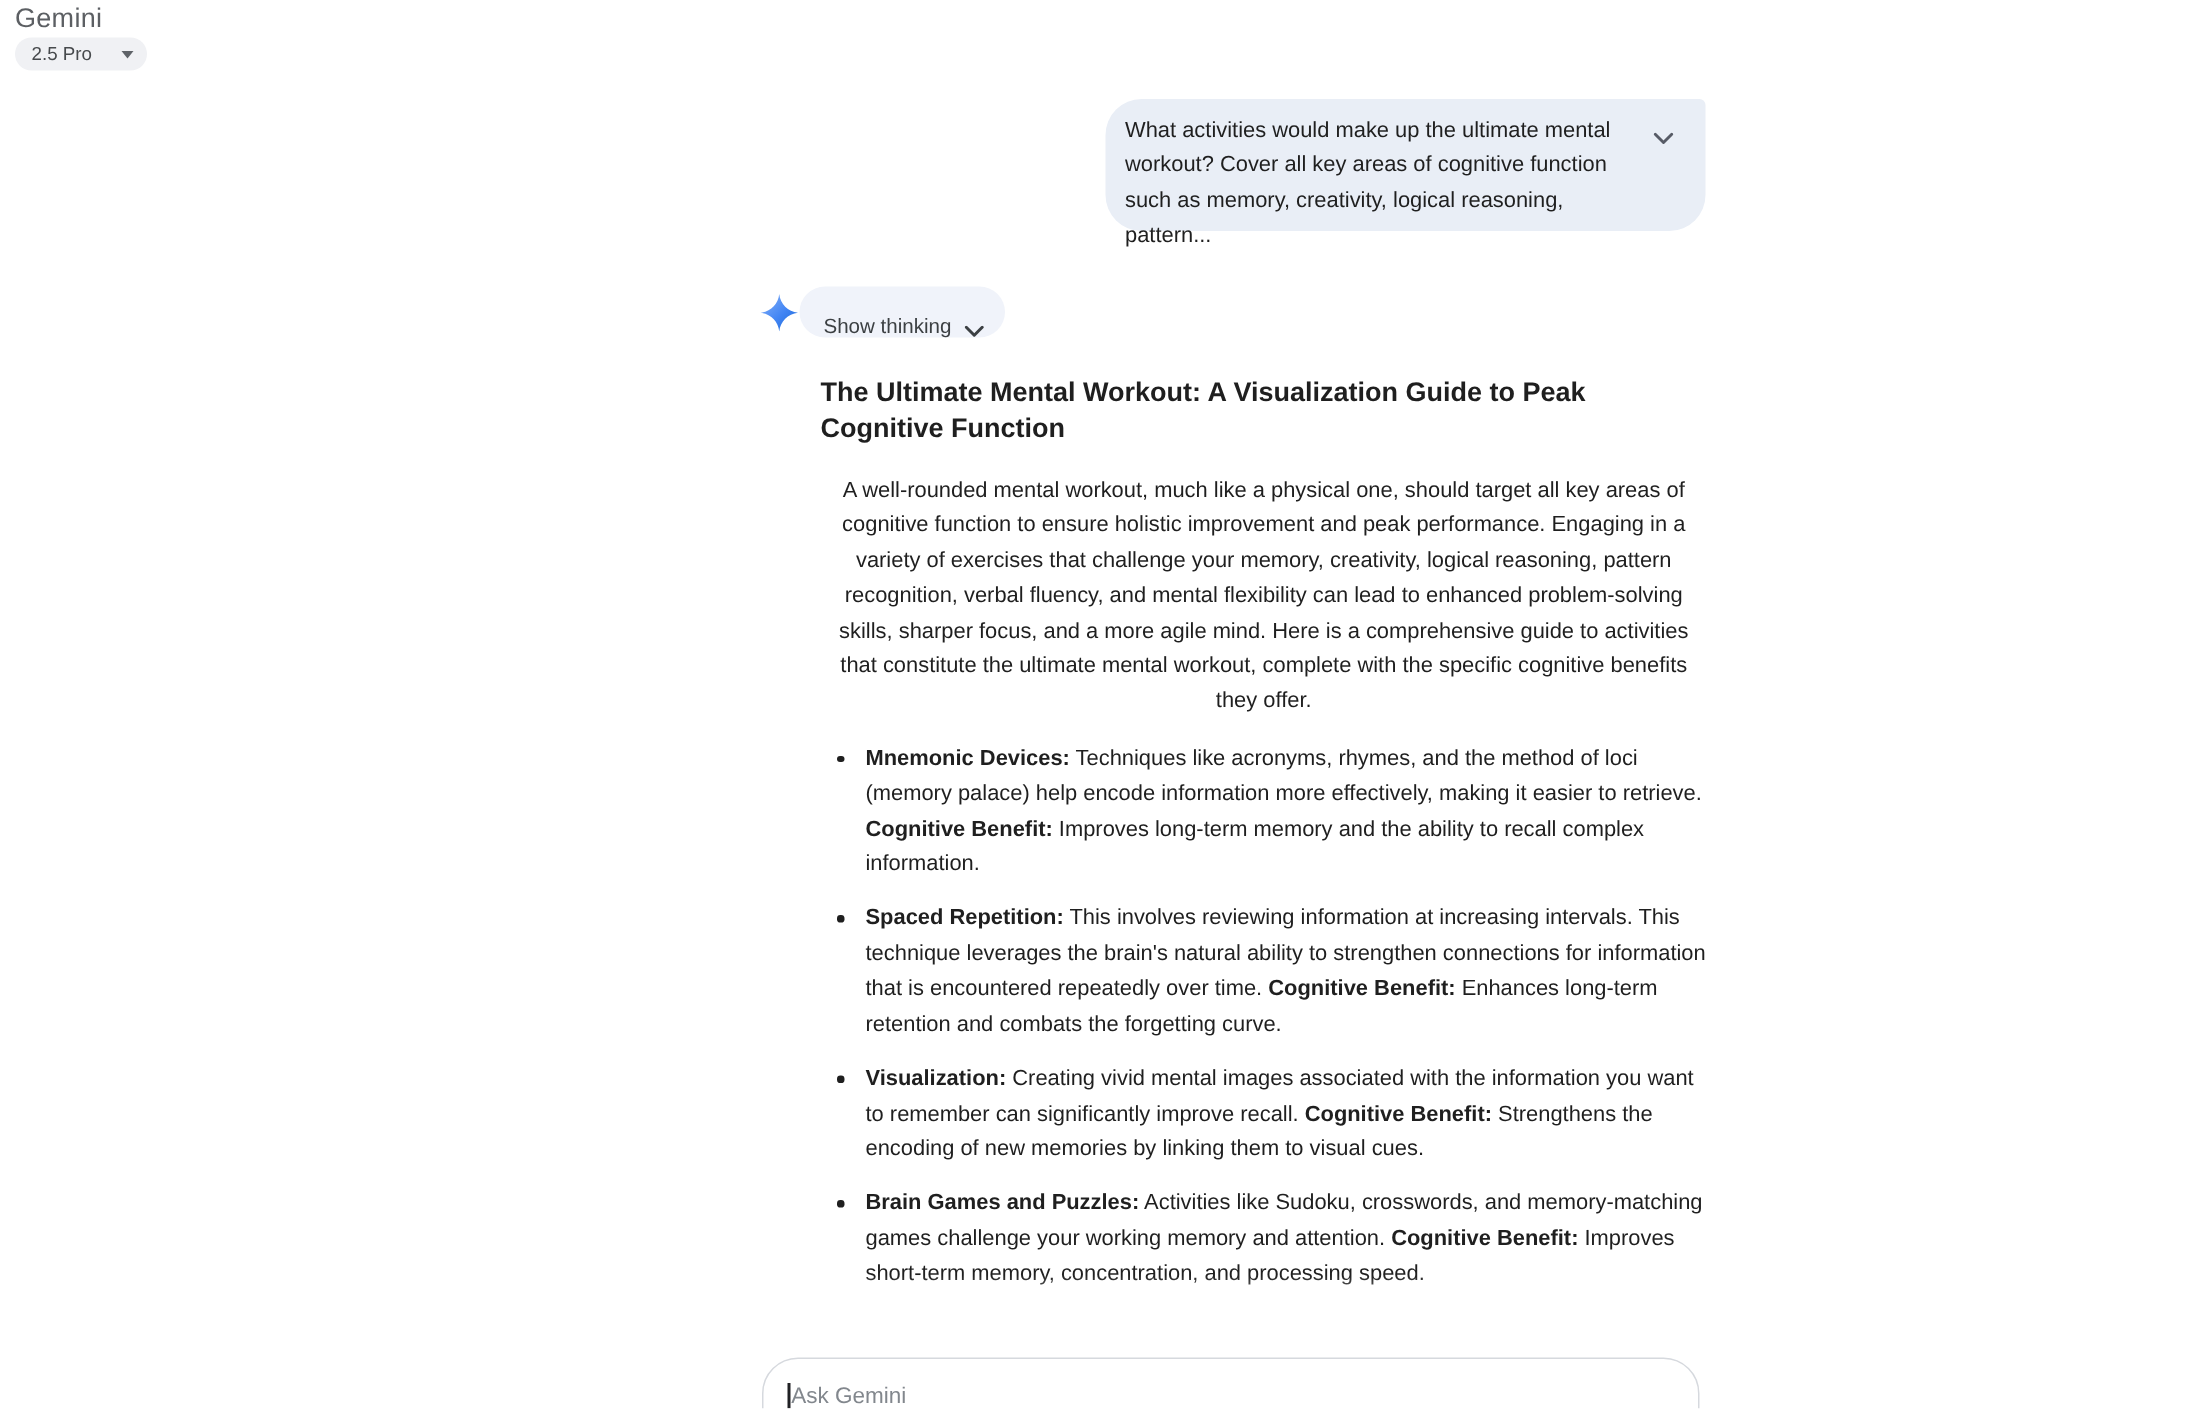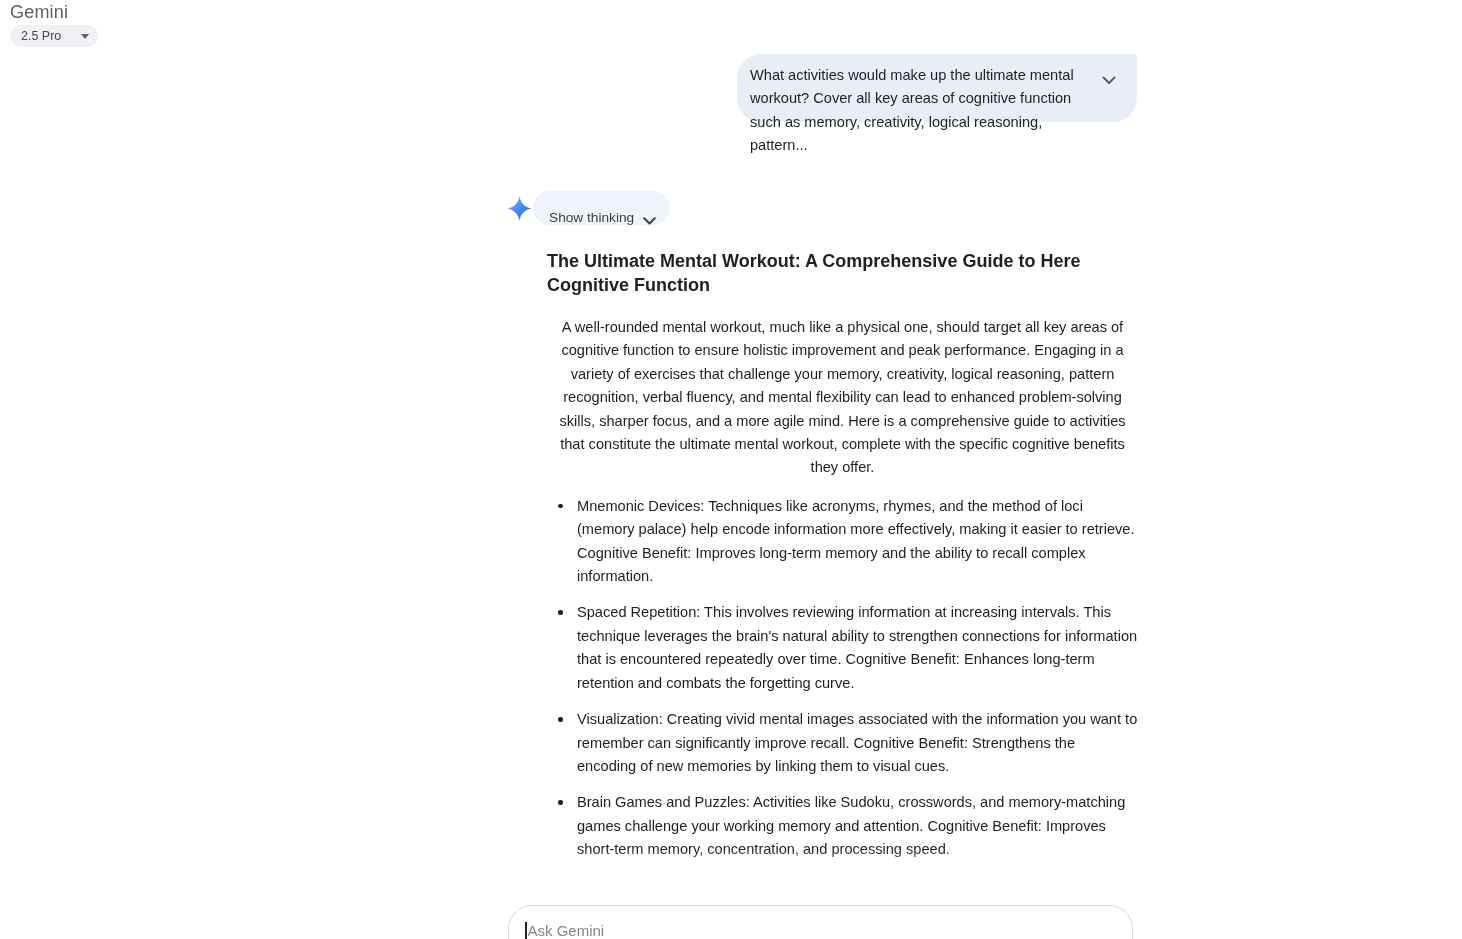--- a/index.html
+++ b/index.html
@@ -22,21 +22,21 @@
   }
   .model-chip .chip-label { font-size: 12.5px; color: #474a4d; }
   .caret-down {
     width: 0; height: 0; border-left: 4.5px solid transparent;
     border-right: 4.5px solid transparent; border-top: 5px solid #5f6368;
     display: inline-block;
   }
 
   
   .user-bubble {
-    position: absolute; left: 737px; top: 54px; width: 400px; height: 68px;
+    position: absolute; left: 737px; top: 66px; width: 400px; height: 88px;
     background: #e9eef6; border-radius: 24px 4px 24px 24px;
     box-sizing: border-box; padding: 10px 56px 10px 13px;
   }
   .user-bubble-text {
     font-size: 14.6px; line-height: 23.4px; color: #1f1f1f;
   }
   .bubble-expand {
     position: absolute; top: 14px; right: 16px; width: 24px; height: 24px;
     background: transparent; border: none; cursor: pointer; padding: 0;
     display: flex; align-items: center; justify-content: center;
@@ -74,21 +74,21 @@
     margin: 15px 0 0 0; padding: 0 0 0 30px; list-style: none;
   }
   .response li {
     position: relative; font-size: 14.6px; line-height: 23.4px;
     margin-bottom: 13px;
   }
   .response li::before {
     content: ""; position: absolute; left: -19px; top: 9px;
     width: 4.5px; height: 4.5px; border-radius: 50%; background: #1f1f1f;
   }
-  .bold { font-weight: 400; }
+  .bold { font-weight: 700; }
 
   
   .fade-overlay {
     position: absolute; left: 498px; top: 850px; width: 660px; height: 54px;
     background: linear-gradient(to bottom, rgba(255,255,255,0) 0%,
                 rgba(255,255,255,.85) 55%, #ffffff 100%);
     pointer-events: none;
   }
 
   
@@ -138,21 +138,21 @@
   </svg>
 
   <button class="thinking-pill">
     <span class="pill-label">Show thinking</span>
     <svg width="13" height="8" viewBox="0 0 13 8" fill="none">
       <path d="M1.2 1.2 L6.5 6.5 L11.8 1.2" stroke="#3c4043" stroke-width="2" stroke-linecap="round" stroke-linejoin="round"></path>
     </svg>
   </button>
 
   <div class="response">
-    <h1>The Ultimate Mental Workout: A Comprehensive Guide to Here Cognitive Function</h1>
+    <h1>The Ultimate Mental Workout: A Visualization Guide to Peak Cognitive Function</h1>
     <p class="intro-p">A well-rounded mental workout, much like a physical one, should target all key areas of cognitive function to ensure holistic improvement and peak performance. Engaging in a variety of exercises that challenge your memory, creativity, logical reasoning, pattern recognition, verbal fluency, and mental flexibility can lead to enhanced problem-solving skills, sharper focus, and a more agile mind. Here is a comprehensive guide to activities that constitute the ultimate mental workout, complete with the specific cognitive benefits they offer.</p>
     <ul>
         <li><span class="bold">Mnemonic Devices:</span><span> Techniques like acronyms, rhymes, and the method of loci (memory palace) help encode information more effectively, making it easier to retrieve. </span><span class="bold">Cognitive Benefit:</span><span> Improves long-term memory and the ability to recall complex information.</span></li>
         <li><span class="bold">Spaced Repetition:</span><span> This involves reviewing information at increasing intervals. This technique leverages the brain's natural ability to strengthen connections for information that is encountered repeatedly over time. </span><span class="bold">Cognitive Benefit:</span><span> Enhances long-term retention and combats the forgetting curve.</span></li>
         <li><span class="bold">Visualization:</span><span> Creating vivid mental images associated with the information you want to remember can significantly improve recall. </span><span class="bold">Cognitive Benefit:</span><span> Strengthens the encoding of new memories by linking them to visual cues.</span></li>
         <li><span class="bold">Brain Games and Puzzles:</span><span> Activities like Sudoku, crosswords, and memory-matching games challenge your working memory and attention. </span><span class="bold">Cognitive Benefit:</span><span> Improves short-term memory, concentration, and processing speed.</span></li>
       </ul>
   </div>
 
   <div class="fade-overlay"></div>

